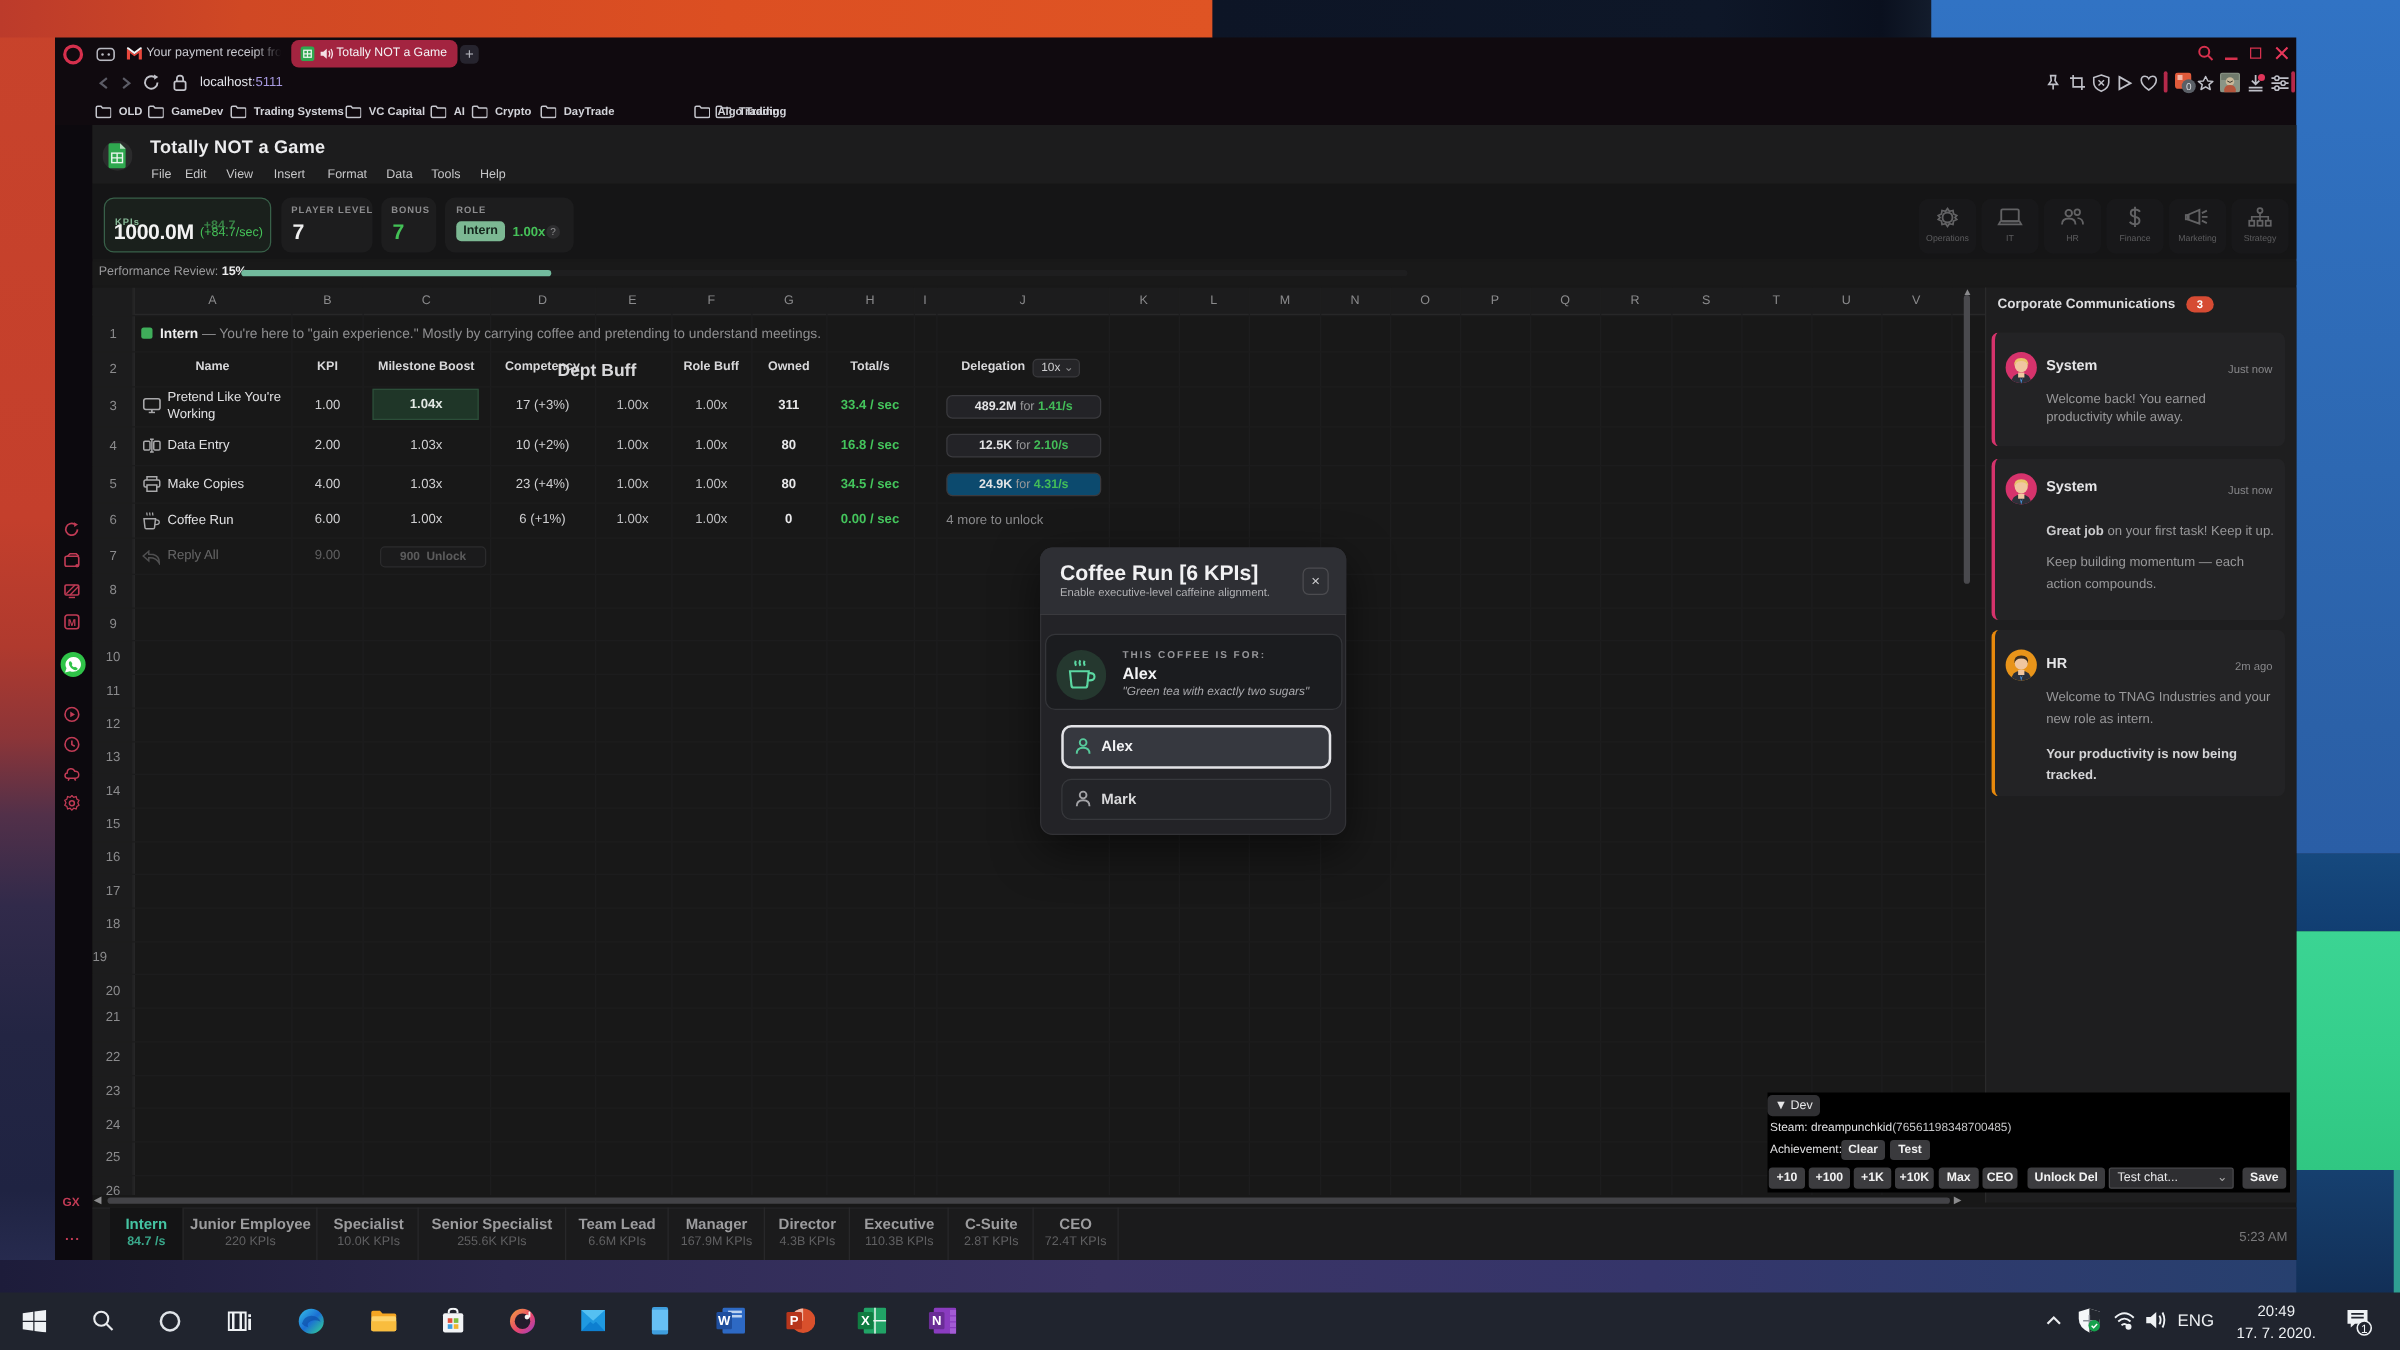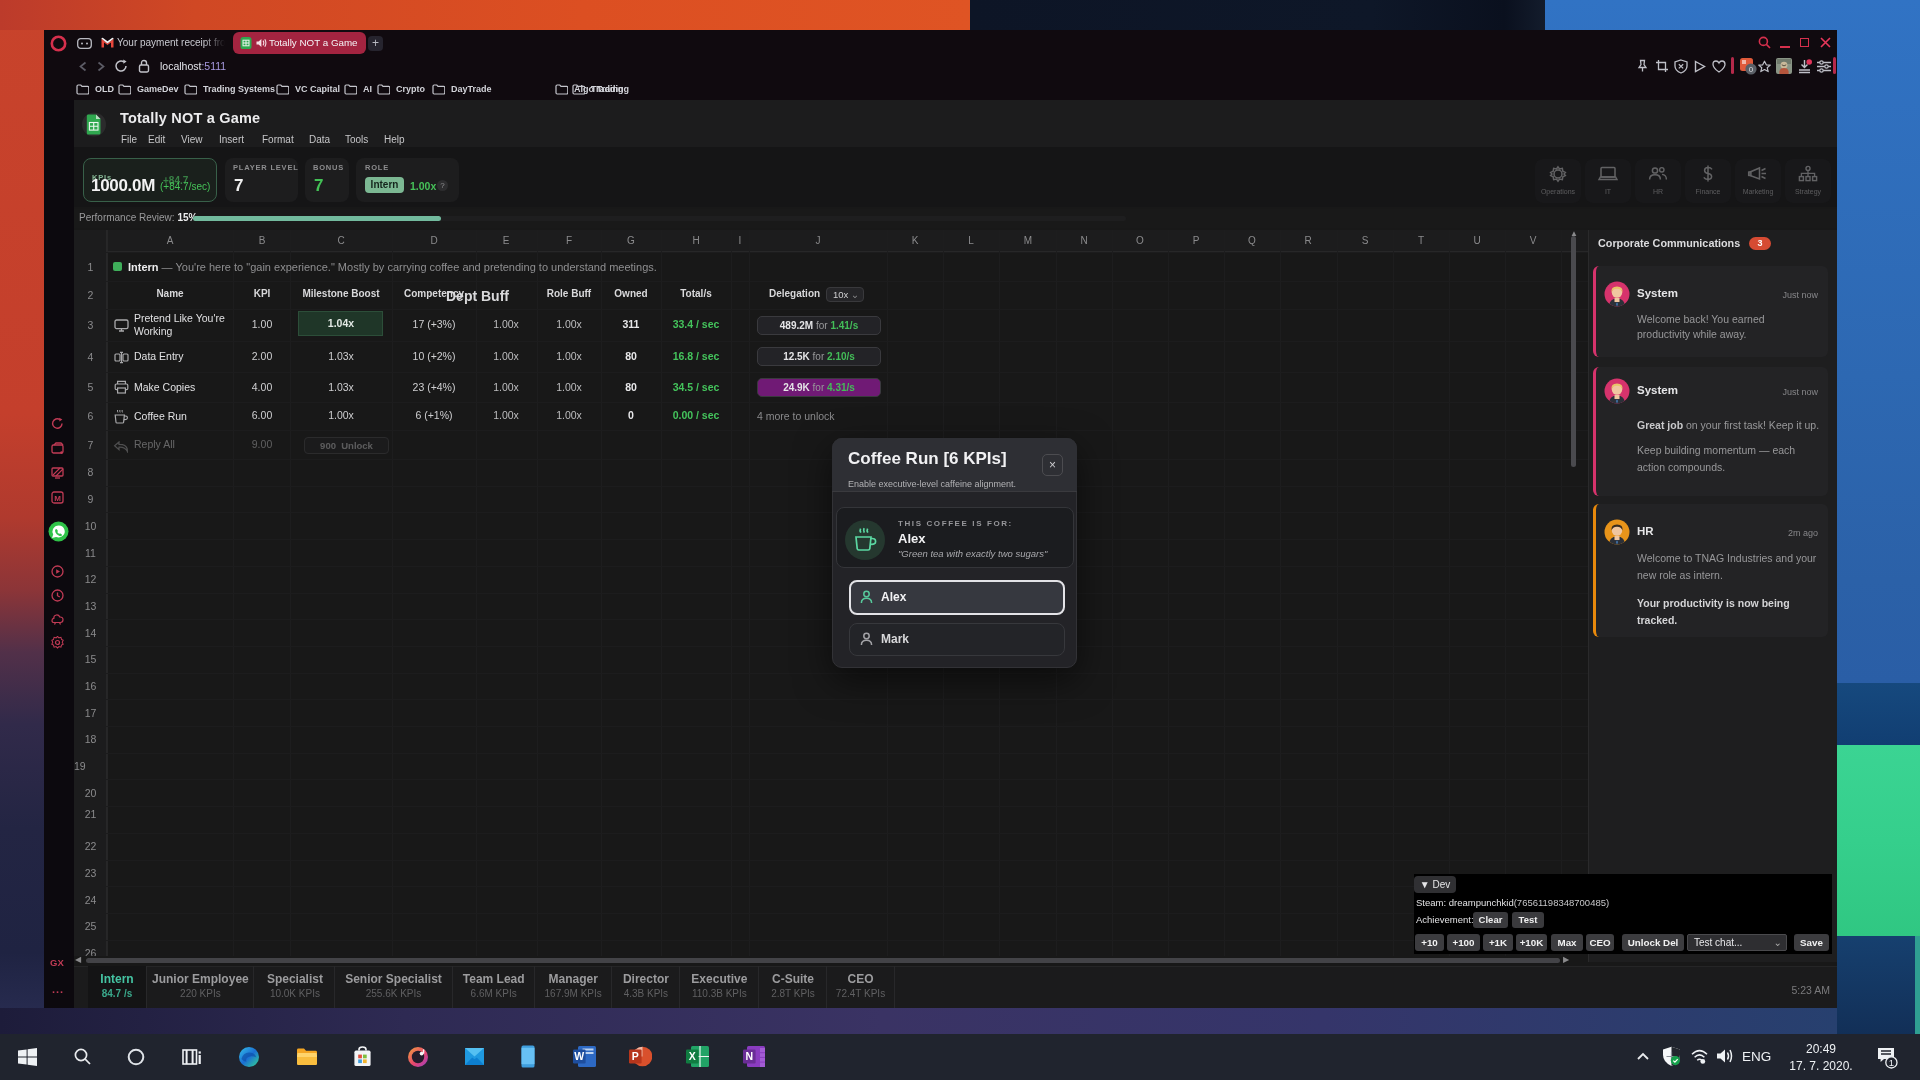--- a/index.html
+++ b/index.html
@@ -565,21 +565,21 @@
       <rect x="3.6" y="8" width="7.8" height="5" fill="#171717" stroke="#a9a9ab" stroke-width="1.2"></rect>
     </svg></div>
 <div class="a" style="left:134px;top:381px;width:110px;height:13px;color:#e0e0e2;font-size:10.5px;">Make Copies</div>
 <div class="a" style="left:202px;top:381px;width:120px;height:14px;color:#cfcfd1;font-size:10.5px;text-align:center;">4.00</div>
 <div class="a" style="left:281px;top:381px;width:120px;height:14px;color:#cfcfd1;font-size:10.5px;text-align:center;">1.03x</div>
 <div class="a" style="left:374px;top:381px;width:120px;height:14px;color:#cfcfd1;font-size:10.5px;text-align:center;">23 (+4%)</div>
 <div class="a" style="left:446px;top:381px;width:120px;height:14px;color:#bdbdbf;font-size:10.5px;text-align:center;">1.00x</div>
 <div class="a" style="left:509px;top:381px;width:120px;height:14px;color:#bdbdbf;font-size:10.5px;text-align:center;">1.00x</div>
 <div class="a" style="left:571px;top:381px;width:120px;height:14px;color:#e8e8ea;font-size:10.5px;text-align:center;font-weight:bold;">80</div>
 <div class="a" style="left:636px;top:381px;width:120px;height:14px;color:#44c45c;font-size:10.5px;text-align:center;font-weight:bold;">34.5 / sec</div>
-<div class="a" style="left:757px;top:378px;width:124px;height:19px;background:#701a75;border:1px solid #3a3a3e;border-radius:5px;text-align:center;line-height:17px;font-size:10px;color:#e4e4e6;font-weight:bold;">24.9K <span style="color:#98989a;font-weight:normal;">for</span> <span style="color:#43bd58;">4.31/s</span></div>
+<div class="a" style="left:757px;top:378px;width:124px;height:19px;background:#0c4a6e;border:1px solid #3a3a3e;border-radius:5px;text-align:center;line-height:17px;font-size:10px;color:#e4e4e6;font-weight:bold;">24.9K <span style="color:#98989a;font-weight:normal;">for</span> <span style="color:#43bd58;">4.31/s</span></div>
 <div class="ic" style="left:113px;top:409px;"><svg width="16" height="15" viewBox="0 0 16 15">
       <path d="M2.2 6 H11.4 L10.6 13.2 Q10.5 14 9.6 14 H4 Q3.1 14 3 13.2 Z" fill="none" stroke="#a9a9ab" stroke-width="1.2"></path>
       <path d="M11.4 7 Q14.4 6.6 14.4 8.8 Q14.4 11 10.9 10.6" fill="none" stroke="#a9a9ab" stroke-width="1.1"></path>
       <path d="M4.6 1 Q4.2 2.2 4.9 3.4 M6.9 1 Q6.5 2.2 7.2 3.4 M9.2 1 Q8.8 2.2 9.5 3.4" fill="none" stroke="#a9a9ab" stroke-width="1"></path>
     </svg></div>
 <div class="a" style="left:134px;top:410px;width:110px;height:13px;color:#e0e0e2;font-size:10.5px;">Coffee Run</div>
 <div class="a" style="left:202px;top:409px;width:120px;height:14px;color:#cfcfd1;font-size:10.5px;text-align:center;">6.00</div>
 <div class="a" style="left:281px;top:409px;width:120px;height:14px;color:#cfcfd1;font-size:10.5px;text-align:center;">1.00x</div>
 <div class="a" style="left:374px;top:409px;width:120px;height:14px;color:#cfcfd1;font-size:10.5px;text-align:center;">6 (+1%)</div>
 <div class="a" style="left:446px;top:409px;width:120px;height:14px;color:#bdbdbf;font-size:10.5px;text-align:center;">1.00x</div>
@@ -705,21 +705,21 @@
 <div class="a" style="left:1483px;top:934px;width:30px;height:17px;background:#3c3c3f;border-radius:3px;color:#f2f2f2;font-size:9.8px;font-weight:bold;text-align:center;line-height:17px;">+1K</div>
 <div class="a" style="left:1516px;top:934px;width:31px;height:17px;background:#3c3c3f;border-radius:3px;color:#f2f2f2;font-size:9.8px;font-weight:bold;text-align:center;line-height:17px;">+10K</div>
 <div class="a" style="left:1551px;top:934px;width:32px;height:17px;background:#3c3c3f;border-radius:3px;color:#f2f2f2;font-size:9.8px;font-weight:bold;text-align:center;line-height:17px;">Max</div>
 <div class="a" style="left:1586px;top:934px;width:28px;height:17px;background:#3c3c3f;border-radius:3px;color:#f2f2f2;font-size:9.8px;font-weight:bold;text-align:center;line-height:17px;">CEO</div>
 <div class="a" style="left:1622px;top:934px;width:62px;height:17px;background:#3c3c3f;border-radius:3px;color:#f2f2f2;font-size:9.8px;font-weight:bold;text-align:center;line-height:17px;">Unlock Del</div>
 <div class="a" style="left:1687px;top:934px;width:100px;height:17px;background:#2e2e31;border:1px solid #4a4a4d;border-radius:2px;color:#e8e8ea;font-size:10px;line-height:15px;padding-left:6px;">Test chat... <span style="position:absolute;right:4px;color:#aaa;">⌄</span></div>
 <div class="a" style="left:1794px;top:934px;width:35px;height:17px;background:#3c3c3f;border-radius:3px;color:#f2f2f2;font-size:9.8px;font-weight:bold;text-align:center;line-height:17px;">Save</div>
 <div class="a" style="left:832px;top:438px;width:245px;height:230px;background:#232327;border-radius:10px;box-shadow:0 12px 36px rgba(0,0,0,.55);border:1px solid #323236;"></div>
 <div class="a" style="left:832px;top:438px;width:245px;height:54px;background:#2e2f34;border-radius:10px 10px 0 0;border-bottom:1px solid #3a3a3e;"></div>
 <div class="a" style="left:848px;top:449px;height:16px;color:#f1f1f3;font-size:17px;font-weight:bold;">Coffee Run [6 KPIs]</div>
-<div class="a" style="left:848px;top:479px;height:12px;color:#b2b2b5;font-size:9px;">Enable executive-level caffeine alignment.</div>
+<div class="a" style="left:848px;top:469px;height:12px;color:#b2b2b5;font-size:9px;">Enable executive-level caffeine alignment.</div>
 <div class="a" style="left:1042px;top:454px;width:21px;height:22px;border:1px solid #4c4c50;border-radius:5px;color:#cccccf;font-size:12px;text-align:center;line-height:20px;">×</div>
 <div class="a" style="left:836px;top:507px;width:238px;height:61px;background:#1b1c1f;border:1px solid #343539;border-radius:8px;"></div>
 <svg class="ic" style="left:845px;top:520px;" width="40" height="40" viewBox="0 0 40 40">
     <circle cx="20" cy="20" r="20" fill="#25382f"></circle>
     <g fill="none" stroke="#5bd8a2" stroke-width="1.7">
       <path d="M11 17 H26 L24.8 28.6 Q24.6 30 23.2 30 H13.8 Q12.4 30 12.2 28.6 Z"></path>
       <path d="M26 18.6 Q30.6 18 30.6 21.4 Q30.6 24.8 25.4 24.2"></path>
       <path d="M15.6 8.6 Q14.6 10.4 15.8 12.6 M19.1 8.2 Q18.1 10.2 19.3 12.6 M22.6 8.6 Q21.6 10.4 22.8 12.6"></path>
     </g>
   </svg>

